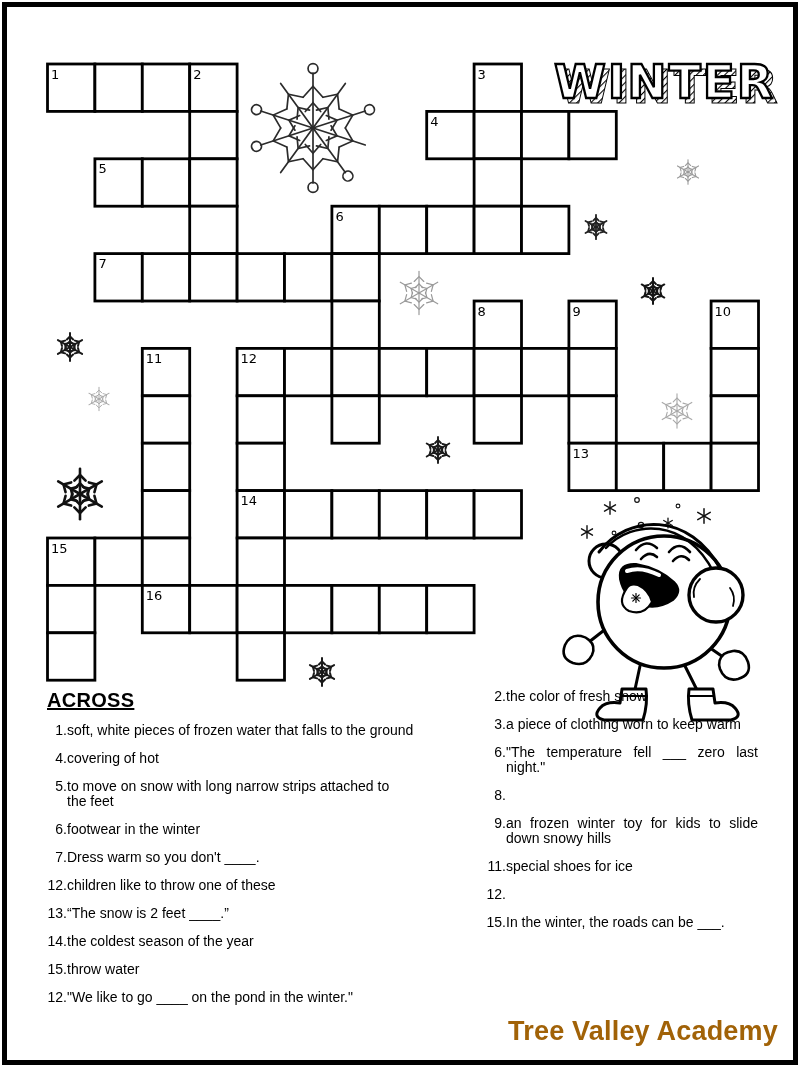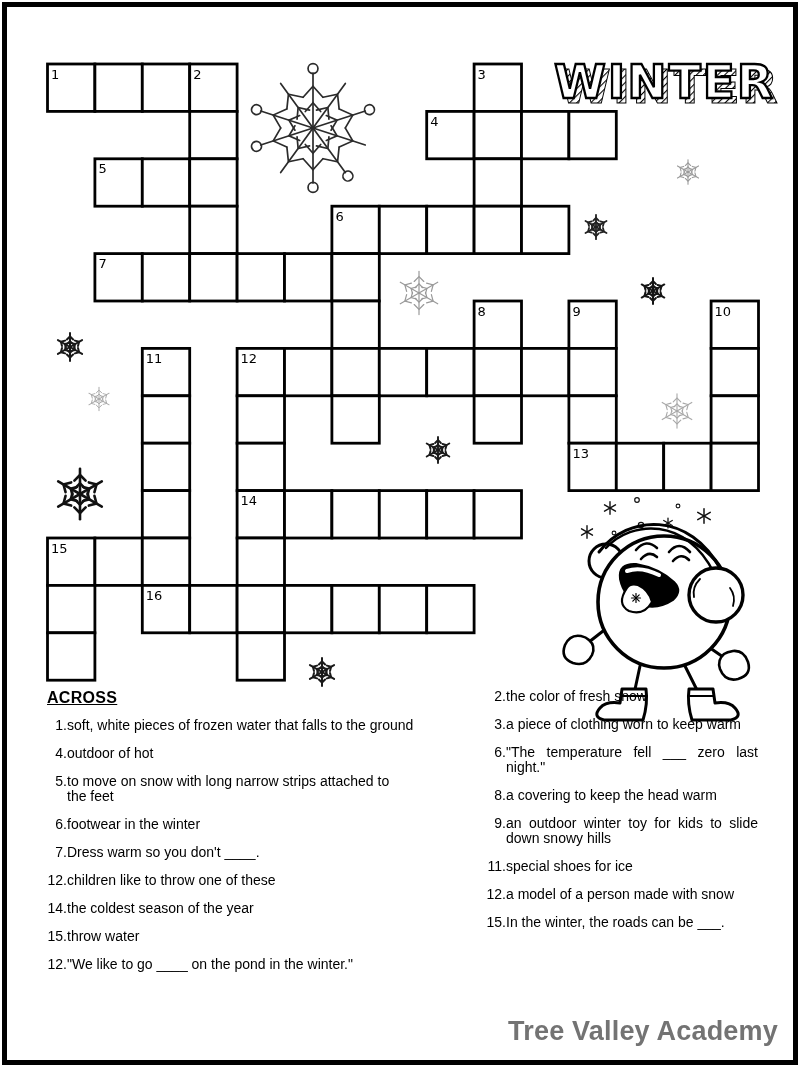--- a/index.html
+++ b/index.html
@@ -6,21 +6,21 @@
   body{width:800px;height:1067px;position:relative;overflow:hidden;
        font-family:"Liberation Sans",sans-serif;color:#000;}
   .page-border{position:absolute;left:2px;top:2px;right:2px;bottom:2px;
        border:5px solid #000;pointer-events:none;}
   #scene{position:absolute;left:0;top:0;}
   .cell{fill:#fff;stroke:#000;stroke-width:2.8px;}
   .cellnum{font-family:"DejaVu Sans",sans-serif;font-size:13px;fill:#000;}
   .clues{position:absolute;}
   .clues-across{left:40px;top:689px;width:435px;}
   .clues-down{left:479px;top:689px;width:295px;}
-  .clues-heading{font-size:16px;font-weight:bold;text-decoration:underline;
+  .clues-heading{font-size:20px;font-weight:bold;text-decoration:underline;
        margin:0 0 11px 7px;letter-spacing:.3px;}
   .clue{display:flex;margin-bottom:13px;font-size:14px;line-height:15px;}
   .clue-num{flex:0 0 27px;width:27px;text-align:right;}
   .clue-text{margin-left:0;white-space:pre-wrap;}
   .clues-across .clue-text{width:392px;}
   .clues-down .clue-text{width:252px;text-align:justify;}
   .footer-brand{position:absolute;top:1016px;right:22px;font-size:27px;
        font-weight:bold;letter-spacing:.2px;}
 </style>
 </head>
@@ -310,40 +310,44 @@
 
 <div class="clues clues-across">
   <h2 class="clues-heading">ACROSS</h2>
   <div id="across-list">
       <div class="clue">
         <span class="clue-num">1.</span>
         <span class="clue-text">soft, white pieces of frozen water that falls to the ground</span>
       </div>
       <div class="clue">
         <span class="clue-num">4.</span>
-        <span class="clue-text">outdoor of hot</span>
+        <span class="clue-text">covering of hot</span>
       </div>
       <div class="clue">
         <span class="clue-num">5.</span>
         <span class="clue-text">to move on snow with long narrow strips attached to
 the feet</span>
       </div>
       <div class="clue">
         <span class="clue-num">6.</span>
         <span class="clue-text">footwear in the winter</span>
       </div>
       <div class="clue">
         <span class="clue-num">7.</span>
         <span class="clue-text">Dress warm so you don't ____.</span>
       </div>
       <div class="clue">
         <span class="clue-num">12.</span>
         <span class="clue-text">children like to throw one of these</span>
       </div>
       <div class="clue">
+        <span class="clue-num">13.</span>
+        <span class="clue-text">“The snow is 2 feet ____.”</span>
+      </div>
+      <div class="clue">
         <span class="clue-num">14.</span>
         <span class="clue-text">the coldest season of the year</span>
       </div>
       <div class="clue">
         <span class="clue-num">15.</span>
         <span class="clue-text">throw water</span>
       </div>
       <div class="clue">
         <span class="clue-num">12.</span>
         <span class="clue-text">"We like to go ____ on the pond in the winter."</span>
@@ -360,34 +364,32 @@
       <div class="clue">
         <span class="clue-num">3.</span>
         <span class="clue-text">a piece of clothing worn to keep warm</span>
       </div>
       <div class="clue">
         <span class="clue-num">6.</span>
         <span class="clue-text">"The temperature fell ___ zero last night."</span>
       </div>
       <div class="clue">
         <span class="clue-num">8.</span>
-        <span class="clue-text">a covering to keep the head warm</span>
       </div>
       <div class="clue">
         <span class="clue-num">9.</span>
-        <span class="clue-text">an outdoor winter toy for kids to slide down snowy hills</span>
+        <span class="clue-text">an frozen winter toy for kids to slide down snowy hills</span>
       </div>
       <div class="clue">
         <span class="clue-num">11.</span>
         <span class="clue-text">special shoes for ice</span>
       </div>
       <div class="clue">
         <span class="clue-num">12.</span>
-        <span class="clue-text">a model of a person made with snow</span>
       </div>
       <div class="clue">
         <span class="clue-num">15.</span>
         <span class="clue-text">In the winter, the roads can be ___.</span>
       </div>
     </div>
 </div>
 
-<div class="footer-brand" style="color: #737373;">Tree Valley Academy</div>
+<div class="footer-brand" style="color: #a16207;">Tree Valley Academy</div>
 
 </body></html>

